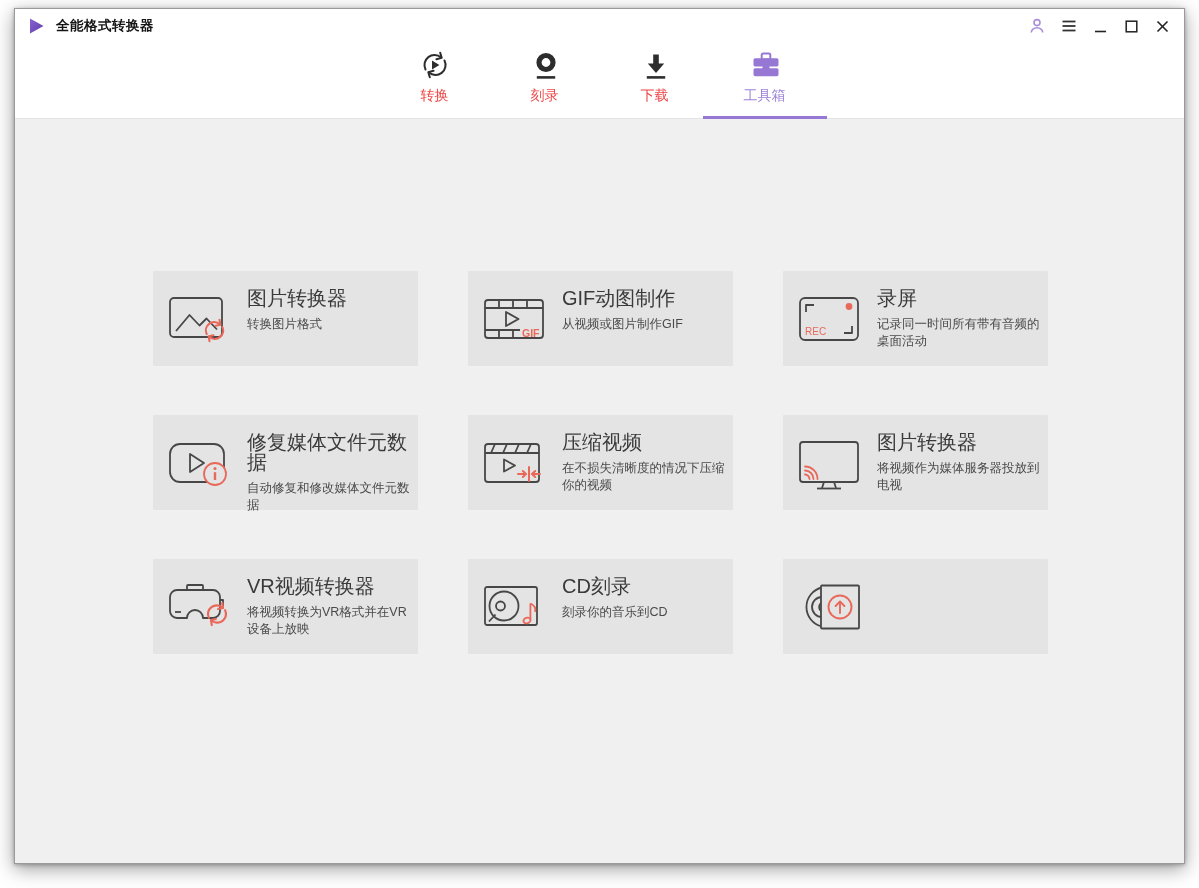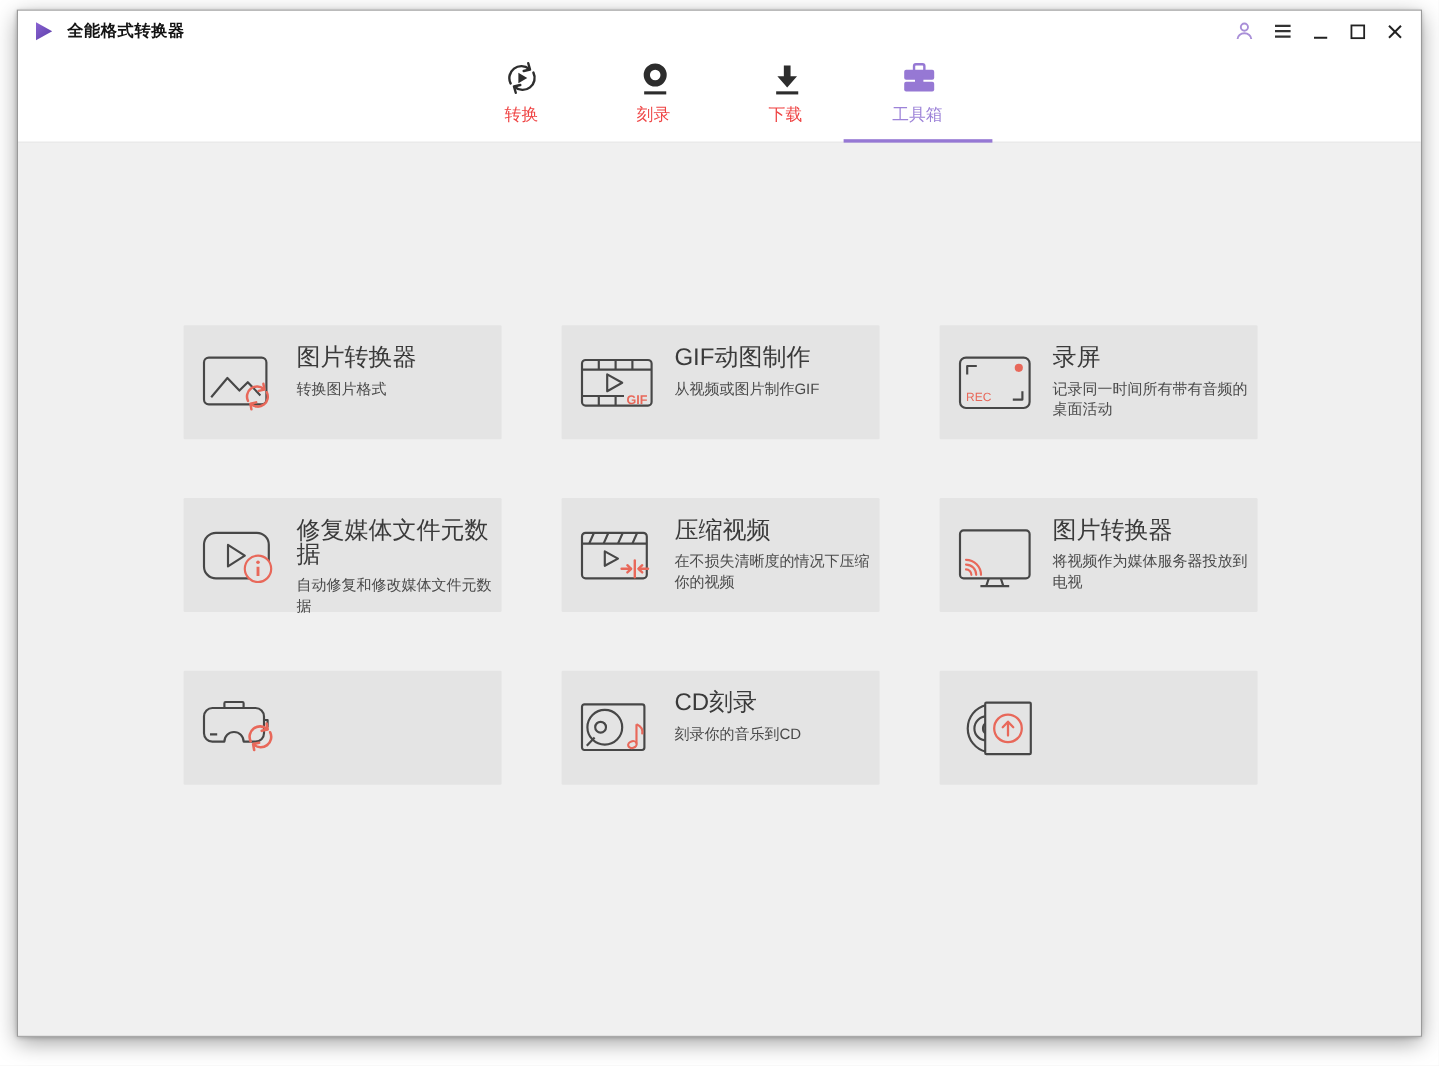--- a/index.html
+++ b/index.html
@@ -285,20 +285,24 @@
       <div class="card">
         <span class="ic">
           <svg width="64" height="54" viewBox="0 0 64 54" fill="none" stroke="#474747" stroke-width="1.8" stroke-linejoin="round">
             <rect x="20" y="5" width="16" height="5" rx="1"></rect>
             <path d="M10 10 H46 a7 7 0 0 1 7 7 V31 a7 7 0 0 1 -7 7 H36 a8 8 0 0 0 -16 0 H10 a7 7 0 0 1 -7 -7 V17 a7 7 0 0 1 7 -7 Z"></path>
             <path d="M8 32 H14"></path>
             <path d="M53 20 h3 v6"></path>
             <use href="#refresh" x="37" y="21" width="26" height="26" style="color:#e8685a"></use>
           </svg>
         </span>
+        <span class="txt">
+          <h3>VR视频转换器</h3>
+          <p>将视频转换为VR格式并在VR设备上放映</p>
+        </span>
       </div>
 
       <div class="card">
         <span class="ic">
           <svg width="64" height="54" viewBox="0 0 64 54" fill="none" stroke="#474747" stroke-width="1.8" stroke-linejoin="round">
             <rect x="3" y="7" width="52" height="38" rx="2"></rect>
             <circle cx="22" cy="26" r="14.5"></circle>
             <circle cx="18.5" cy="26" r="4.5"></circle>
             <path d="M7 41.5 L13.5 34.5"></path>
             <g stroke="#e8685a" stroke-width="1.8">

